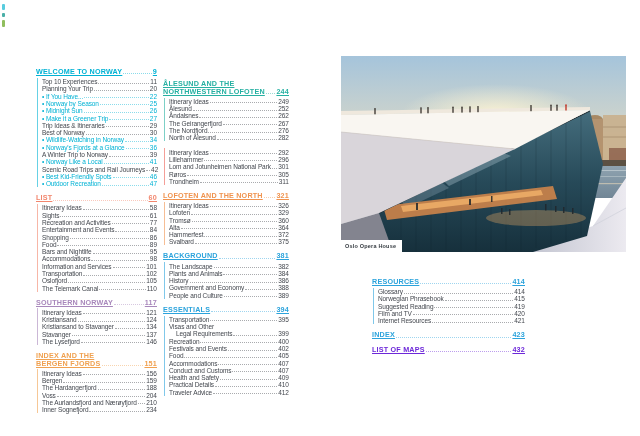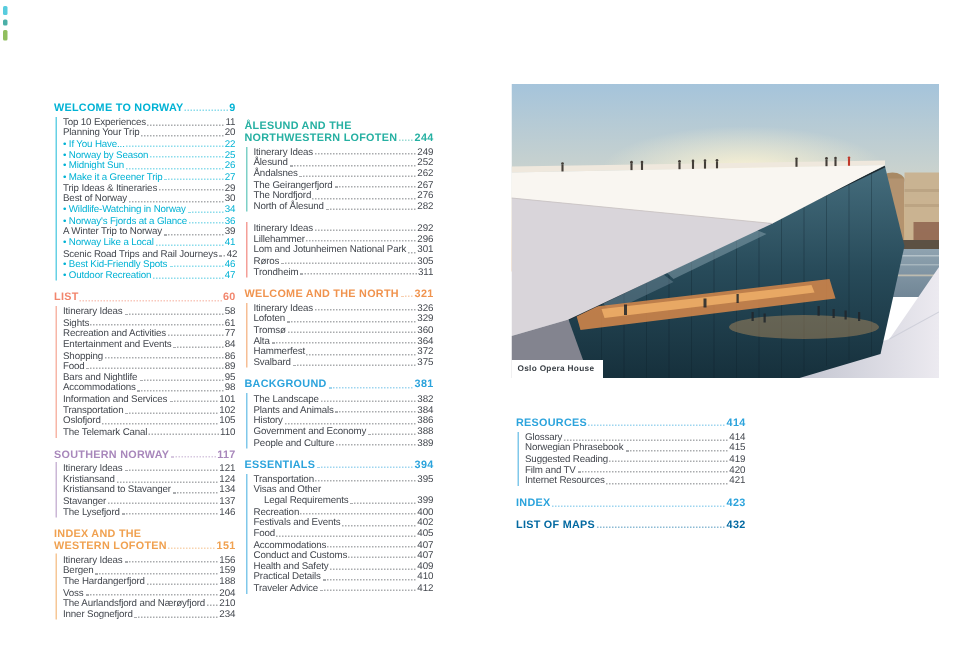--- a/index.html
+++ b/index.html
@@ -8,23 +8,23 @@
     font-family:"Liberation Sans","DejaVu Sans",sans-serif;color:#43474e;
   }
   .frag{position:absolute;left:2px;width:3px;border-radius:1px;opacity:.85;}
   .page-title{
     position:absolute;left:35px;top:26px;margin:0;
     font-size:18px;font-weight:500;letter-spacing:3px;color:#30343c;
   }
   .col{position:absolute;}
   .col1{left:36px;top:68px;width:121px;}
   .col2{left:163px;top:80px;width:126px;}
-  .col3{left:344px;top:278px;width:153px;}
+  .col3{left:372px;top:278px;width:153px;}
   .toc-section{margin-bottom:7px;}
-  .sec-head{margin-bottom:2px;font-weight:700;}
+  .sec-head{margin-bottom:2px;font-weight:700;text-decoration:underline;}
   .head-line,.head-row{font-size:7.2px;line-height:7.8px;letter-spacing:.2px;}
   .head-row{display:flex;align-items:flex-end;}
   .items{border-left:1px solid;padding-left:4px;margin-left:1px;}
   .row{display:flex;align-items:flex-end;height:7.3px;font-size:6.5px;}
   .row .label{white-space:nowrap;letter-spacing:-.1px;line-height:7px;}
   .lbl-line{font-size:6.5px;line-height:7.3px;letter-spacing:-.1px;white-space:nowrap;}
   .row.cont .label{padding-left:7px;}
   .leader{flex:1;min-width:4px;border-bottom:1px dotted currentColor;opacity:.45;margin:0 1px 1.5px 1px;}
   .pg{line-height:7px;white-space:nowrap;}
   .head-row .pg,.head-row .label{line-height:7.8px;}
@@ -236,21 +236,21 @@
             <span class="label">The Lysefjord</span>
             <span class="leader"></span>
             <span class="pg">146</span>
           </div>
         </div>
       </section>
       <section class="toc-section">
         <div class="sec-head" style="color: rgb(240, 161, 80);">
           <div class="head-line">INDEX AND THE</div>
           <div class="head-row">
-            <span class="label">WESTERN LOFOTEN</span>
+            <span class="label">BERGEN FJORDS</span>
             <span class="leader"></span>
             <span class="pg">151</span>
           </div>
         </div>
         <div class="items" style="border-left-color: rgba(240, 161, 80, 0.6);">
           <div class="row">
             <span class="label">Itinerary Ideas</span>
             <span class="leader"></span>
             <span class="pg">156</span>
           </div>
@@ -350,21 +350,21 @@
           <div class="row">
             <span class="label">Trondheim</span>
             <span class="leader"></span>
             <span class="pg">311</span>
           </div>
         </div>
       </section>
       <section class="toc-section">
         <div class="sec-head" style="color: rgb(240, 147, 78);">
           <div class="head-row">
-            <span class="label">WELCOME AND THE NORTH</span>
+            <span class="label">LOFOTEN AND THE NORTH</span>
             <span class="leader"></span>
             <span class="pg">321</span>
           </div>
         </div>
         <div class="items" style="border-left-color: rgba(240, 147, 78, 0.6);">
           <div class="row">
             <span class="label">Itinerary Ideas</span>
             <span class="leader"></span>
             <span class="pg">326</span>
           </div>
@@ -534,21 +534,21 @@
       <section class="toc-section">
         <div class="sec-head" style="color: rgb(43, 163, 220);">
           <div class="head-row">
             <span class="label">INDEX</span>
             <span class="leader"></span>
             <span class="pg">423</span>
           </div>
         </div>
       </section>
       <section class="toc-section">
-        <div class="sec-head" style="color: #0369a1;">
+        <div class="sec-head" style="color: #6d28d9;">
           <div class="head-row">
             <span class="label">LIST OF MAPS</span>
             <span class="leader"></span>
             <span class="pg">432</span>
           </div>
         </div>
       </section>
     </div>
 
   <figure class="photo">

